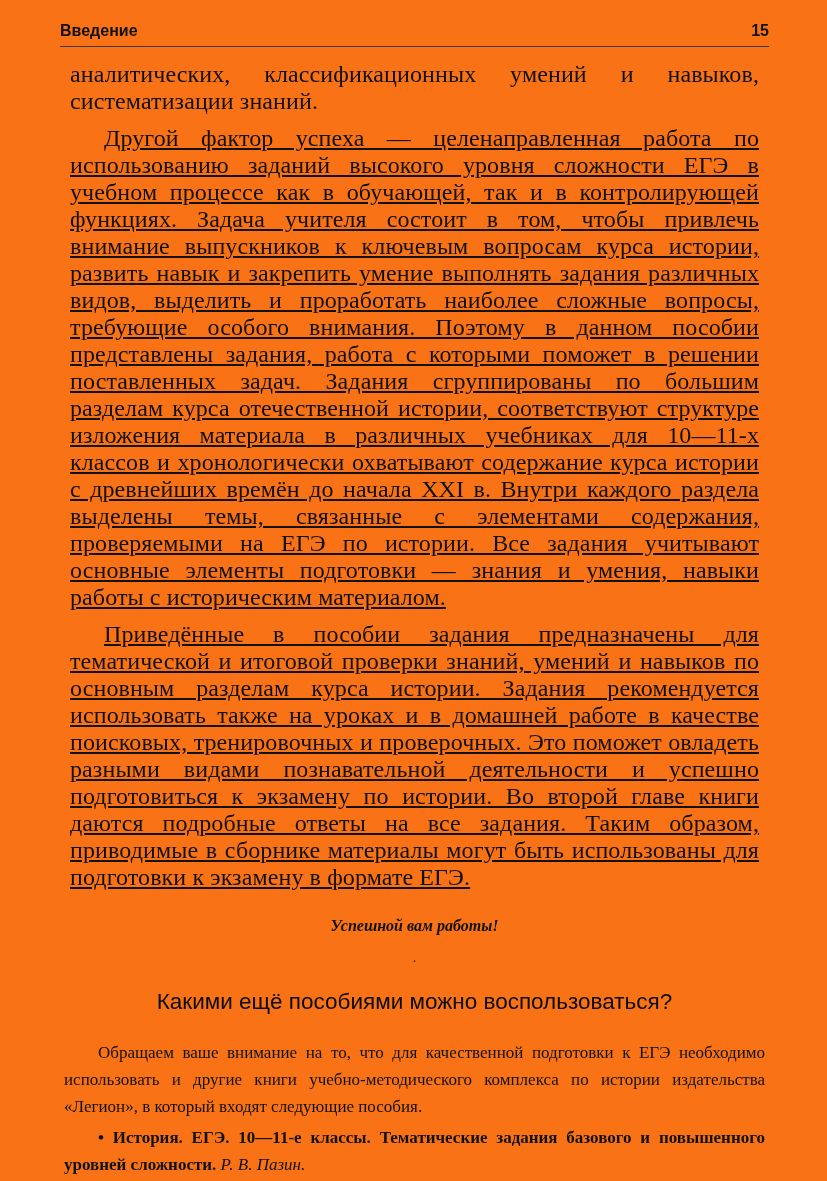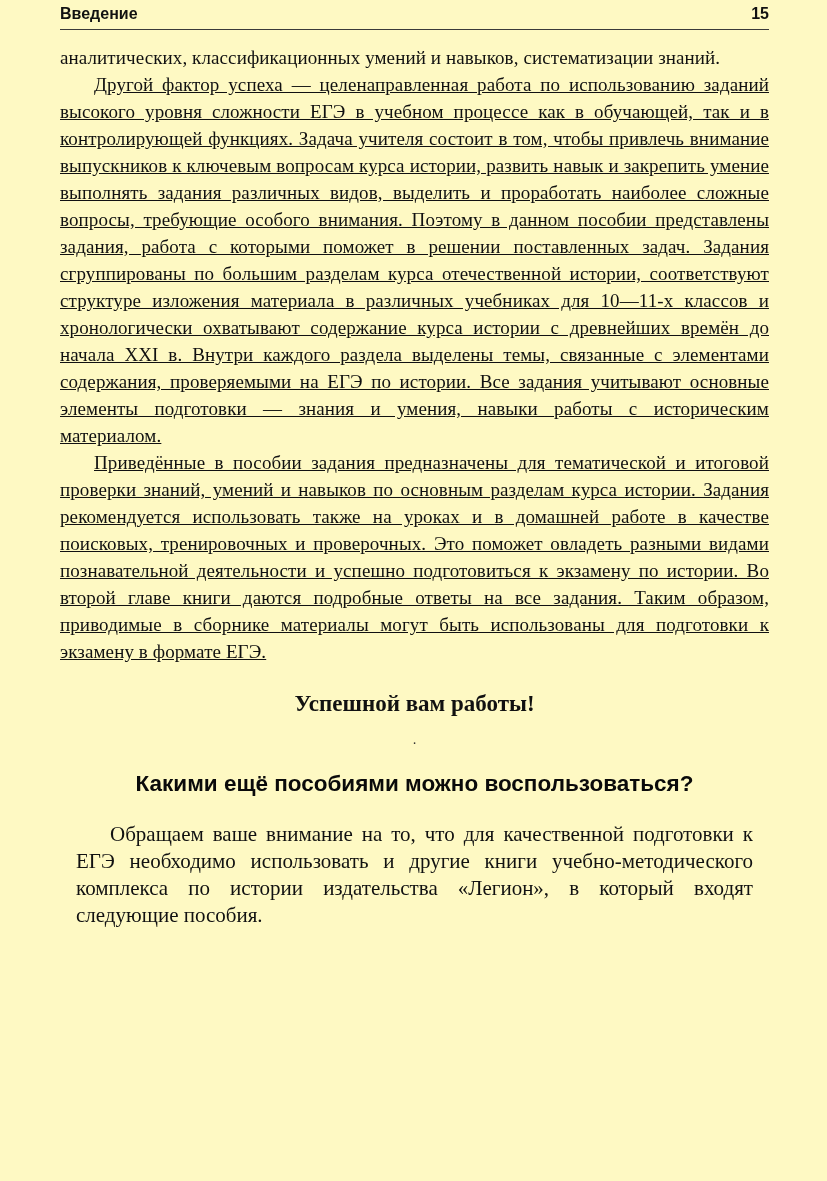--- a/index.html
+++ b/index.html
@@ -5,74 +5,75 @@
   html, body {
     margin: 0;
     padding: 0;
     background: #e8e8e8;
   }
   .page {
     position: relative;
     width: 827px;
     height: 1181px;
     margin: 0 auto;
-    background: #fef9c3;
+    background: #f97316;
     box-sizing: border-box;
-    padding: 5px 58px 30px 60px;
+    padding: 22px 58px 30px 60px;
     font-family: "Liberation Serif", serif;
     color: #111;
     overflow: hidden;
   }
   .running-head {
     display: flex;
     justify-content: space-between;
     align-items: flex-end;
     font-family: "Liberation Sans", sans-serif;
     font-weight: bold;
     font-size: 16px;
     padding-bottom: 6px;
     border-bottom: 1.6px solid #3a3a3a;
     margin-bottom: 14px;
   }
   .body-text p {
-    margin: 0;
-    font-size: 19px;
+    margin: 10px;
+    font-size: 24px;
     line-height: 27px;
     text-align: justify;
     letter-spacing: 0.1px;
   }
   .body-text p.indent { text-indent: 34px; text-decoration: underline; }
   .motto {
     margin: 26px 0 0 0;
     text-align: center;
-    font-size: 23px;
+    font-size: 16px;
     font-weight: bold;
+    font-style: italic;
   }
   .divider-mark {
     text-align: center;
     font-size: 14px;
     line-height: 14px;
     margin-top: 20px;
     color: #333;
   }
   .section-heading {
     margin: 18px 0 0 0;
     text-align: center;
     font-family: "Liberation Sans", sans-serif;
-    font-weight: bold;
+    font-weight: normal;
     font-size: 22.5px;
     line-height: 30px;
     color: #0a0a0a;
   }
   .section-body {
     margin-top: 22px;
   }
   .section-body p {
-    margin: 16px;
-    font-size: 21px;
+    margin: 4px;
+    font-size: 17px;
     line-height: 27px;
     text-align: justify;
   }
   .section-body p.indent { text-indent: 34px; }
   .book-item {
     margin-top: 4px;
   }
   .book-item .bold-part { font-weight: bold; }
   .book-item .italic-part { font-style: italic; }
 </style>
@@ -93,15 +94,16 @@
   </div>
 
   <p class="motto">Успешной вам работы!</p>
 
   <div class="divider-mark">·</div>
 
   <h2 class="section-heading">Какими ещё пособиями можно воспользоваться?</h2>
 
   <div class="section-body">
     <p class="indent">Обращаем ваше внимание на то, что для качественной подготовки к ЕГЭ необходимо использовать и другие книги учебно-методического комплекса по истории издательства «Легион», в который входят следующие пособия.</p>
+    <p class="book-item indent"><span class="bold-part">•  История. ЕГЭ. 10—11-е классы. Тематические задания базового и  повышенного уровней сложности. </span><span class="italic-part">Р. В. Пазин.</span></p>
   </div>
 
 </div>
 
 </body></html>

